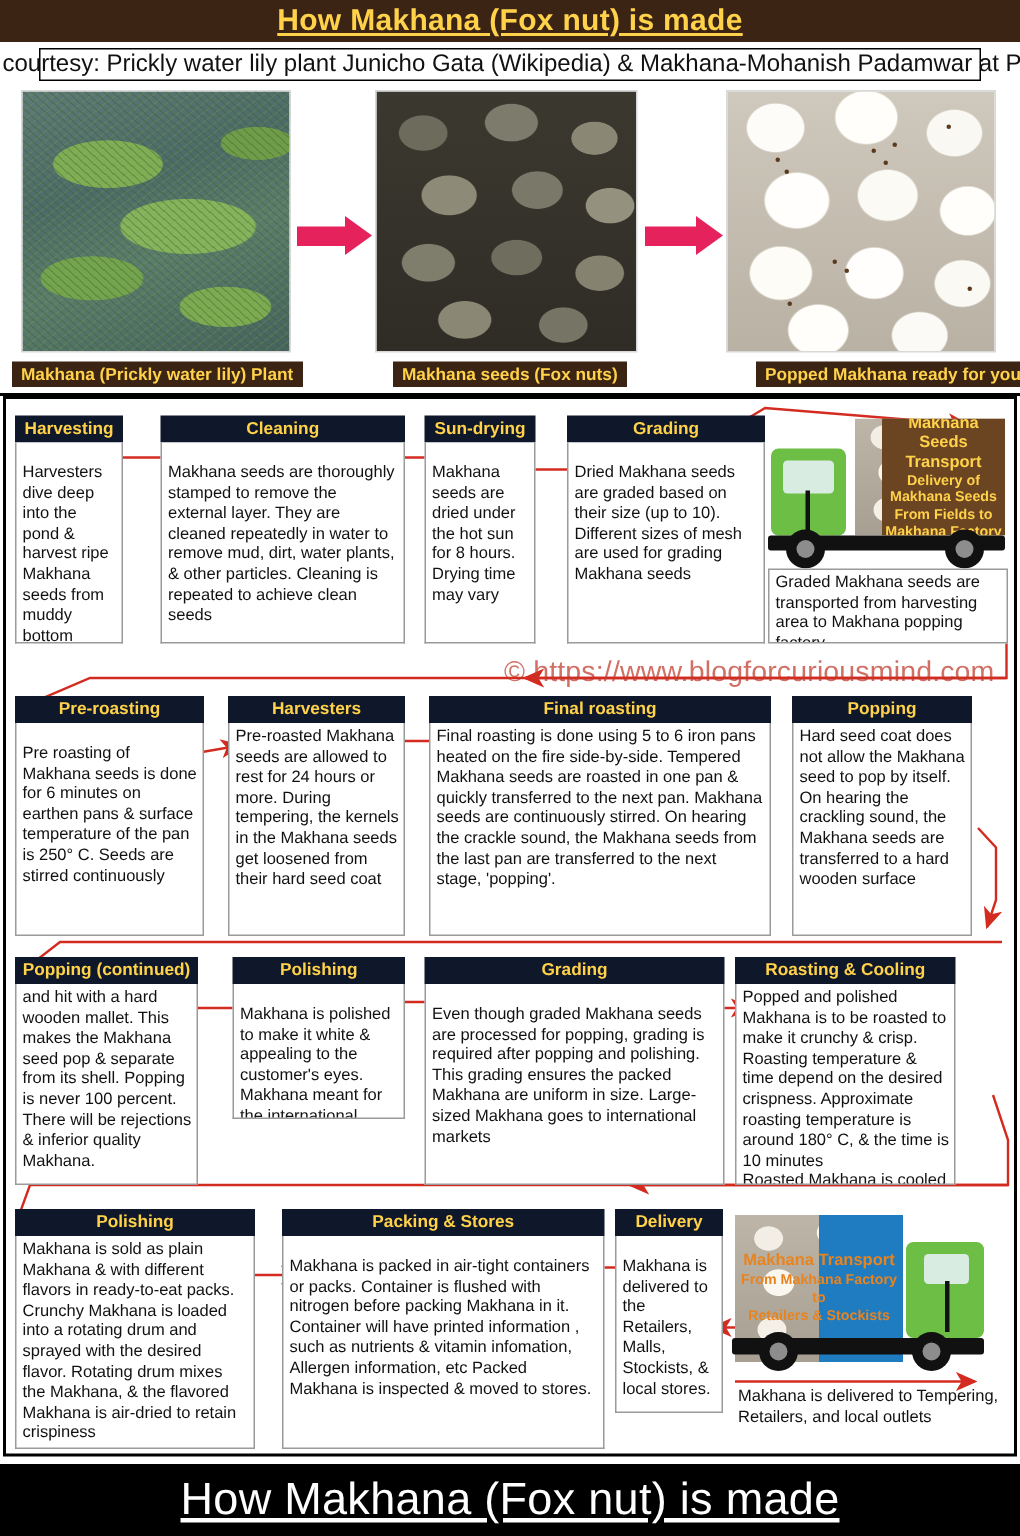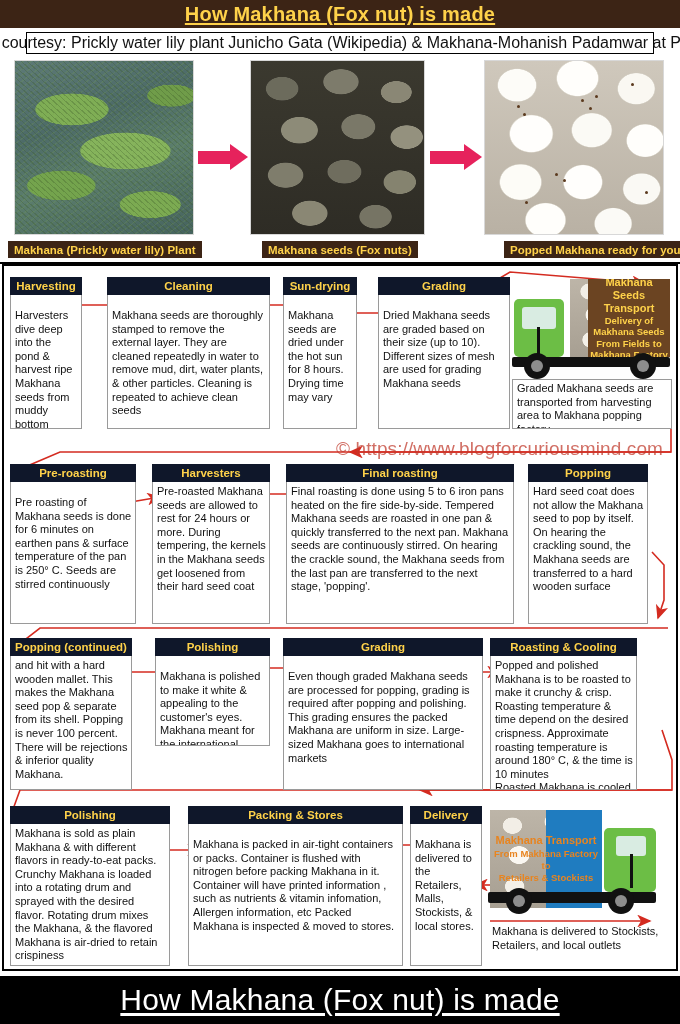--- a/index.html
+++ b/index.html
@@ -329,21 +329,21 @@
   <div class="box" style="left:10px;top:806px;width:160px;height:160px;">
     <div class="hd">Polishing</div>
     <div class="bd">Makhana is sold as plain Makhana &amp; with different flavors in ready-to-eat packs. Crunchy Makhana is loaded into a rotating drum and sprayed with the desired flavor. Rotating drum mixes the Makhana, &amp; the flavored Makhana is air-dried to retain crispiness</div>
   </div>
 
   <div class="box" style="left:188px;top:806px;width:215px;height:160px;">
     <div class="hd">Packing &amp; Stores</div>
     <div class="bd pad-top">Makhana is packed in air-tight containers or packs. Container is flushed with nitrogen before packing Makhana in it. Container will have printed information , such as nutrients &amp; vitamin infomation, Allergen information, etc Packed Makhana is inspected &amp; moved to stores.</div>
   </div>
 
-  <div class="box" style="left:410px;top:806px;width:72px;height:160px;border-radius:27px;">
+  <div class="box" style="left:410px;top:806px;width:72px;height:136px;border-radius:27px;">
     <div class="hd">Delivery</div>
     <div class="bd pad-top" style="white-space:pre-line;">Makhana is delivered to the Retailers, Malls, Stockists, &amp;
 local stores.</div>
   </div>
 
   <div class="truck" style="left:488px;top:806px;width:180px;height:105px;">
     <div class="trailer" style="left:2px;top:4px;width:112px;height:98px;">
       <div class="tr-seedbg"></div>
       <div style="position:absolute;left:56px;top:0;right:0;bottom:0;background:#1f7cc0;"></div>
       <div class="tr-panel" style="color:#e8841f;gap:1px;">
@@ -357,19 +357,19 @@
     <div class="mast" style="left:142px;top:48px;width:3px;height:34px;"></div>
     <div class="chassis" style="left:0px;top:86px;width:168px;height:11px;"></div>
     <div class="wheel" style="left:18px;top:82px;">
         <i></i>
       </div>
     <div class="wheel" style="left:120px;top:82px;">
         <i></i>
       </div>
   </div>
 
-  <div style="position:absolute;left:492px;top:925px;width:178px;font-size:11px;line-height:13.6px;color:#111;">Makhana is delivered to Stockists, Retailers, and local outlets</div>
+  <div style="position:absolute;left:492px;top:925px;width:178px;font-size:11px;line-height:13.6px;color:#111;">Makhana is delivered to Tempering, Retailers, and local outlets</div>
 
   <div class="title-bar title-bottom">
     <span class="btext">How Makhana (Fox nut) is made</span>
   </div>
 
 </div>
 
 </body></html>

